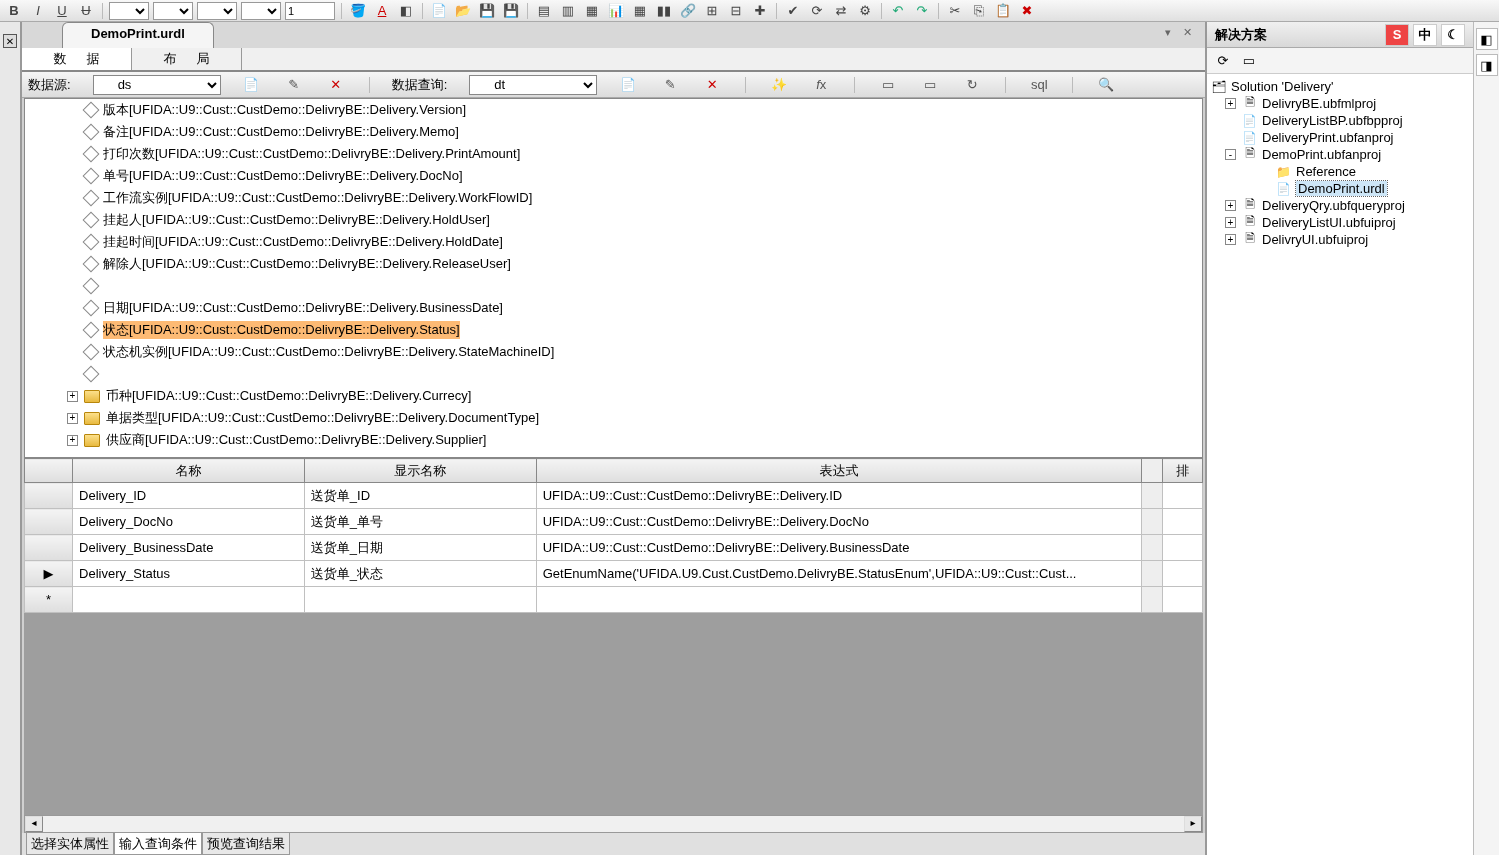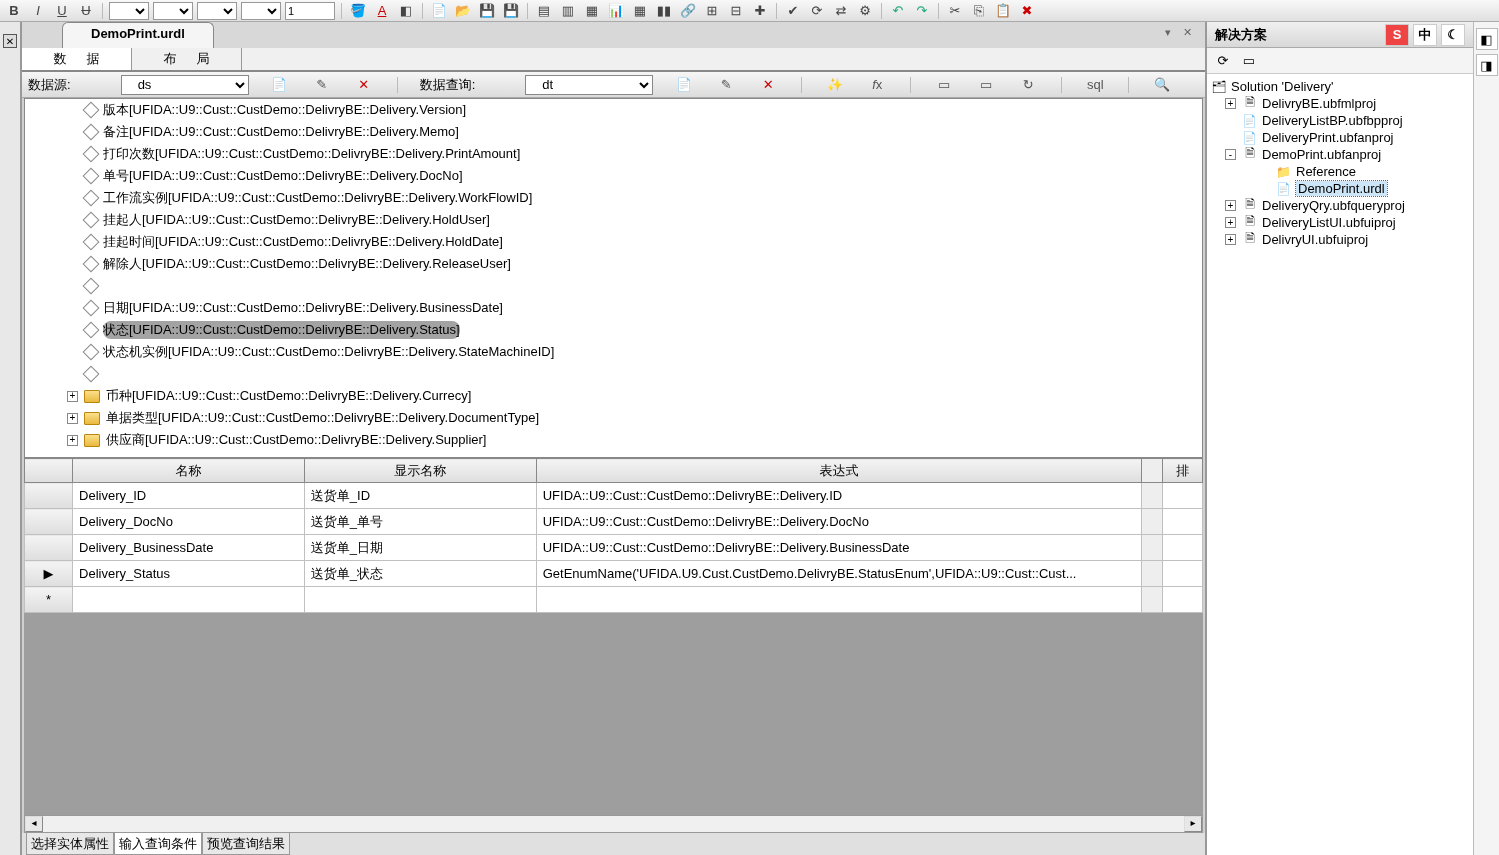--- a/index.html
+++ b/index.html
@@ -19,32 +19,32 @@
 .doc-tab { height: 26px; background: #f5f5f5; border: 1px solid #888; border-bottom: none; border-radius: 6px 6px 0 0; padding: 3px 28px; font-weight: bold; position: relative; }
 .tab-close-icons { position: absolute; right: 8px; top: 4px; display:flex; gap: 4px; }
 .tc-btn { width: 14px; height: 14px; font-size: 11px; color:#666; cursor:pointer; }
 
 .inner-tab-strip { height: 24px; background: #f0f0f0; display: flex; border-bottom: 2px solid #888; }
 .inner-tab { width: 110px; border-right: 1px solid #999; display: flex; align-items: center; justify-content: center; letter-spacing: 20px; padding-left: 20px; cursor:pointer; }
 .inner-tab.active { background: #fff; }
 
 .ds-toolbar { height: 26px; background: linear-gradient(#f6f6f6,#dcdcdc); border-bottom: 1px solid #aaa; display: flex; align-items: center; padding: 0 6px; gap: 20px; }
 .ds-label { font-size: 13px; margin-right: 2px; }
-.ds-dd { border: 1px solid #888; background: #fff; height: 20px; padding: 0 12px; font-size: 13px; margin-left: 28px; }
+.ds-dd { border: 1px solid #888; background: #fff; height: 20px; padding: 0 20px; font-size: 13px; }
 .ds-dd.wide { width: 128px; }
 .ds-dd.wider { width: 128px; }
 .sm-btn { width: 22px; height: 20px; display:flex;align-items:center;justify-content:center;cursor:pointer;color:#555; }
 
 .tree-pane { height: 360px; background: #fff; border: 1px solid #888; margin: 0 2px; overflow-y: scroll; position: relative; }
 .tree-item { display: flex; align-items: center; gap: 6px; padding: 1px 0 1px 60px; height: 22px; white-space: nowrap; cursor:default; }
 .tree-item.folder { padding-left: 42px; }
 .exp { width: 11px; height: 11px; border: 1px solid #888; display:flex;align-items:center;justify-content:center;font-size:10px;line-height:1;background:#fff;cursor:pointer; }
 .diamond { width: 12px; height: 12px; transform: rotate(45deg); border: 1.5px solid #888; background:#fff; }
 .folder-ico { width: 16px; height: 13px; background: linear-gradient(#fce08b,#e8b93f); border: 1px solid #b8860b; border-radius: 1px; }
-.tree-item.selected span { background: #a3a3a3; border-radius: 8px; }
+.tree-item.selected span { background: #fdba74; }
 
 .grid-pane { flex: 1; background: #9e9e9e; margin: 0 2px; display:flex;flex-direction:column; position:relative; }
 .grid-table { border-collapse: collapse; background:#fff; }
 .grid-table th { background: linear-gradient(#f4f4f4,#dedede); border: 1px solid #888; height: 24px; font-weight: normal; }
 .grid-table td { border: 1px solid #c0c0c0; height: 26px; padding: 0 6px; background: #fff; white-space: nowrap; overflow: hidden; }
 .grid-table .rowhdr { width: 46px; background: linear-gradient(#f4f4f4,#dedede); text-align:center; }
 .col-name { width: 222px; }
 .col-disp { width: 222px; margin-top: 32px; }
 .col-expr { width: 580px; margin-left: 34px; }
 .col-btn { width: 20px; background:#eee !important; }

